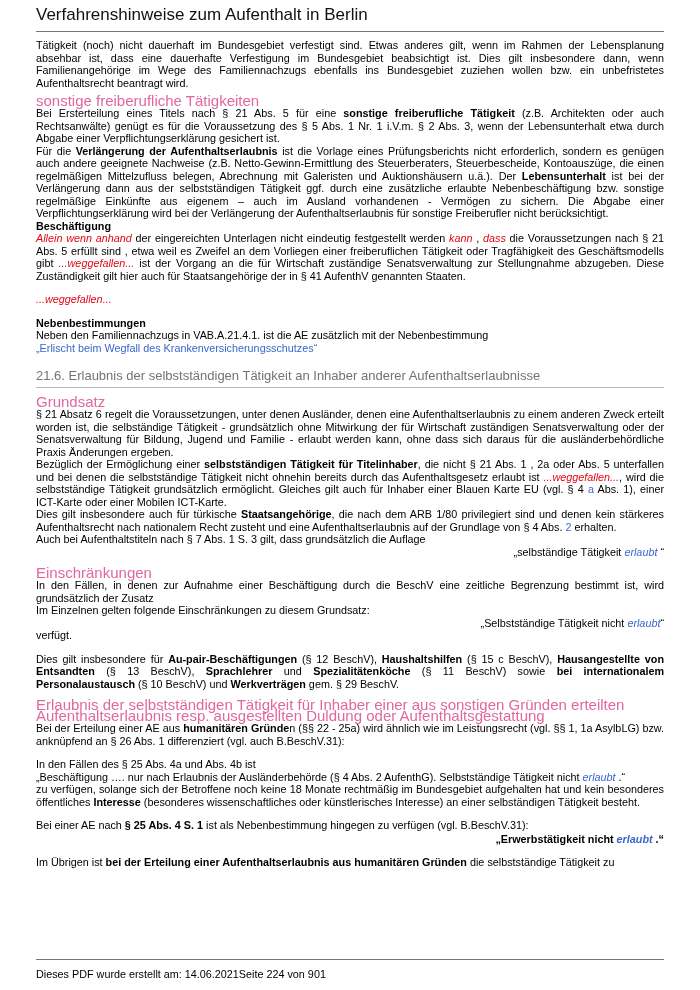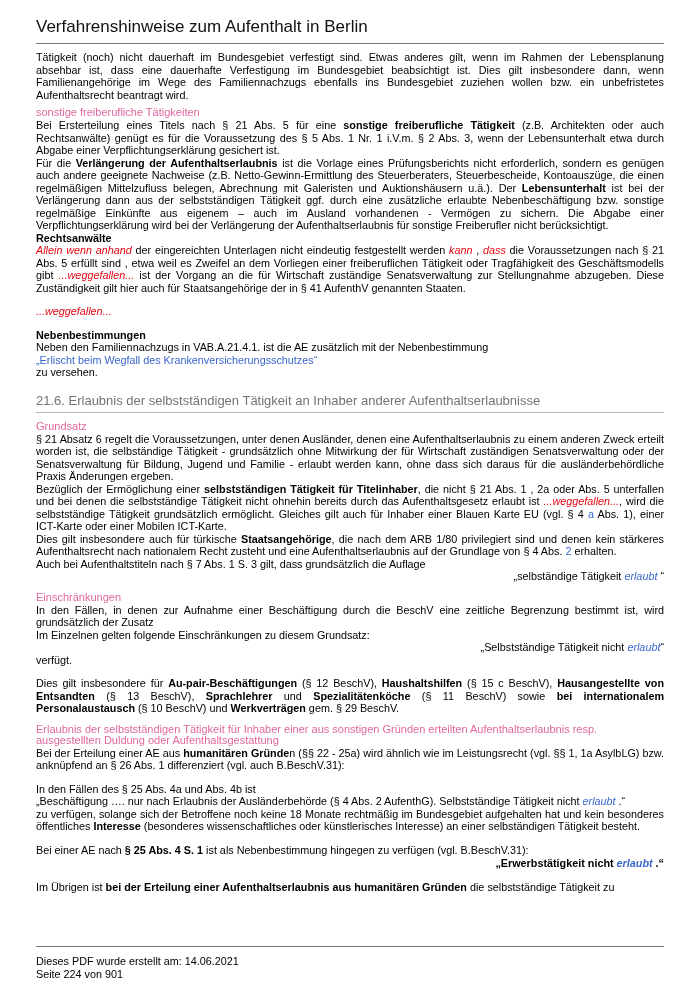--- a/index.html
+++ b/index.html
@@ -1,62 +1,61 @@
 <!DOCTYPE html>
 <html><head>
 <meta charset="utf-8">
 <style>
   html,body{margin:0;padding:0;background:#fff;}
   .page{
     width:700px;height:990px;box-sizing:border-box;position:relative;
     background:#fff;overflow:hidden;
-    padding:14px 36px 0 36px;
+    padding:2px 36px 0 36px;
     font-family:"Liberation Sans","DejaVu Sans",sans-serif;
     font-size:10.8px;line-height:12.5px;color:#000;
   }
   .title{font-size:17px;line-height:22px;font-weight:normal;color:#111;margin-top:2px;}
   .rule{border-top:1px solid #777;height:0;}
   .rule.dark{margin:5px 0 7px 0;}
   .rule.light{border-top:1px solid #b8b8b8;margin:3px 0 5px 0;}
   p{margin:0;text-align:justify;}
   p.center{text-align:right;}
   .b{font-weight:bold;}
   .r{color:#e20613;font-style:italic;}
   .bl{color:#3a66cc;}
   .bli{color:#3a66cc;font-style:italic;}
-  .h-pink{color:#e0679f;font-size:11px;line-height:11px;text-align:left;margin-top:6px;margin-bottom:1px;}
+  .h-pink{color:#e0679f;font-size:15px;line-height:11px;text-align:left;margin-top:6px;margin-bottom:1px;}
   .h-blue{color:#737373;font-size:13px;line-height:16px;text-align:left;margin-top:14px;}
   .g11{margin-top:11px;}
   .g9{margin-top:9px;}
   .g1{margin-top:1px;}
   .footer{position:absolute;left:36px;right:36px;bottom:10px;}
   .footer .rule{margin:0 0 8px 0;}
-  .footer-row{display:flex;justify-content:flex-start;font-size:10.8px;flex-direction:column;}
+  .footer-row{display:flex;justify-content:flex-start;font-size:10.8px;}
 </style>
 </head>
 <body>
 
 <div class="page">
 
   <div class="title">Verfahrenshinweise zum Aufenthalt in Berlin</div>
   <div class="rule dark"></div>
 
   <p>Tätigkeit (noch) nicht dauerhaft im Bundesgebiet verfestigt sind. Etwas anderes gilt, wenn im Rahmen der Lebensplanung absehbar ist, dass eine dauerhafte Verfestigung im Bundesgebiet beabsichtigt ist. Dies gilt insbesondere dann, wenn Familienangehörige im Wege des Familiennachzugs ebenfalls ins Bundesgebiet zuziehen wollen bzw. ein unbefristetes Aufenthaltsrecht beantragt wird.</p>
 
   <p class="h-pink">sonstige freiberufliche Tätigkeiten</p>
   <p><span>Bei Ersterteilung eines Titels nach § 21 Abs. 5 für eine </span><span class="b">sonstige freiberufliche Tätigkeit</span><span> (z.B. Architekten oder auch Rechtsanwälte) genügt es für die Voraussetzung des § 5 Abs. 1 Nr. 1 i.V.m. § 2 Abs. 3, wenn der Lebensunterhalt etwa durch Abgabe einer Verpflichtungserklärung gesichert ist.</span></p>
   <p><span>Für die </span><span class="b">Verlängerung der Aufenthaltserlaubnis</span><span> ist die Vorlage eines Prüfungsberichts nicht erforderlich, sondern es genügen auch andere geeignete Nachweise (z.B. Netto-Gewinn-Ermittlung des Steuerberaters, Steuerbescheide, Kontoauszüge, die einen regelmäßigen Mittelzufluss belegen, Abrechnung mit Galeristen und Auktionshäusern u.ä.). Der </span><span class="b">Lebensunterhalt</span><span> ist bei der Verlängerung dann aus der selbstständigen Tätigkeit ggf. durch eine zusätzliche erlaubte Nebenbeschäftigung bzw. sonstige regelmäßige Einkünfte aus eigenem – auch im Ausland vorhandenen - Vermögen zu sichern. Die Abgabe einer Verpflichtungserklärung wird bei der Verlängerung der Aufenthaltserlaubnis für sonstige Freiberufler nicht berücksichtigt.</span></p>
-  <p class="b">Rechtsanwälte</p>
+  <p class="b">Beschäftigung</p>
   <p><span class="r">Allein wenn anhand</span><span> der eingereichten Unterlagen nicht eindeutig festgestellt werden </span><span class="r">kann</span><span> , </span><span class="r">dass</span><span> die Voraussetzungen nach § 21 Abs. 5 erfüllt sind , etwa weil es Zweifel an dem Vorliegen einer freiberuflichen Tätigkeit oder Tragfähigkeit des Geschäftsmodells gibt </span><span class="r">...weggefallen...</span><span> ist der Vorgang an die für Wirtschaft zuständige Senatsverwaltung zur Stellungnahme abzugeben. Diese Zuständigkeit gilt hier auch für Staatsangehörige der in § 41 AufenthV genannten Staaten.</span></p>
   <p class="r g11">...weggefallen...</p>
 
   <p class="b g11">Nebenbestimmungen</p>
   <p>Neben den Familiennachzugs in VAB.A.21.4.1. ist die AE zusätzlich mit der Nebenbestimmung</p>
   <p class="bl">„Erlischt beim Wegfall des Krankenversicherungsschutzes“</p>
-  <p>zu versehen.</p>
 
   <p class="h-blue">21.6. Erlaubnis der selbstständigen Tätigkeit an Inhaber anderer Aufenthaltserlaubnisse</p>
   <div class="rule light"></div>
 
   <p class="h-pink" style="margin-top:8px">Grundsatz</p>
   <p>§ 21 Absatz 6 regelt die Voraussetzungen, unter denen Ausländer, denen eine Aufenthaltserlaubnis zu einem anderen Zweck erteilt worden ist, die selbständige Tätigkeit - grundsätzlich ohne Mitwirkung der für Wirtschaft zuständigen Senatsverwaltung oder der Senatsverwaltung für Bildung, Jugend und Familie - erlaubt werden kann, ohne dass sich daraus für die ausländerbehördliche Praxis Änderungen ergeben.</p>
   <p><span>Bezüglich der Ermöglichung einer </span><span class="b">selbstständigen Tätigkeit für Titelinhaber</span><span>, die nicht § 21 Abs. 1 , 2a oder Abs. 5 unterfallen und bei denen die selbstständige Tätigkeit nicht ohnehin bereits durch das Aufenthaltsgesetz erlaubt ist </span><span class="r">...weggefallen...</span><span>, wird die selbstständige Tätigkeit grundsätzlich ermöglicht. Gleiches gilt auch für Inhaber einer Blauen Karte EU (vgl. § 4 </span><span class="bl">a</span><span> Abs. 1), einer ICT-Karte oder einer Mobilen ICT-Karte.</span></p>
   <p><span>Dies gilt insbesondere auch für türkische </span><span class="b">Staatsangehörige</span><span>, die nach dem ARB 1/80 privilegiert sind und denen kein stärkeres Aufenthaltsrecht nach nationalem Recht zusteht und eine Aufenthaltserlaubnis auf der Grundlage von § 4 Abs. </span><span class="bl">2</span><span> erhalten.</span></p>
   <p>Auch bei Aufenthaltstiteln nach § 7 Abs. 1 S. 3 gilt, dass grundsätzlich die Auflage</p>
   <p class="center"><span>„selbständige Tätigkeit </span><span class="bli">erlaubt</span><span> “</span></p>

